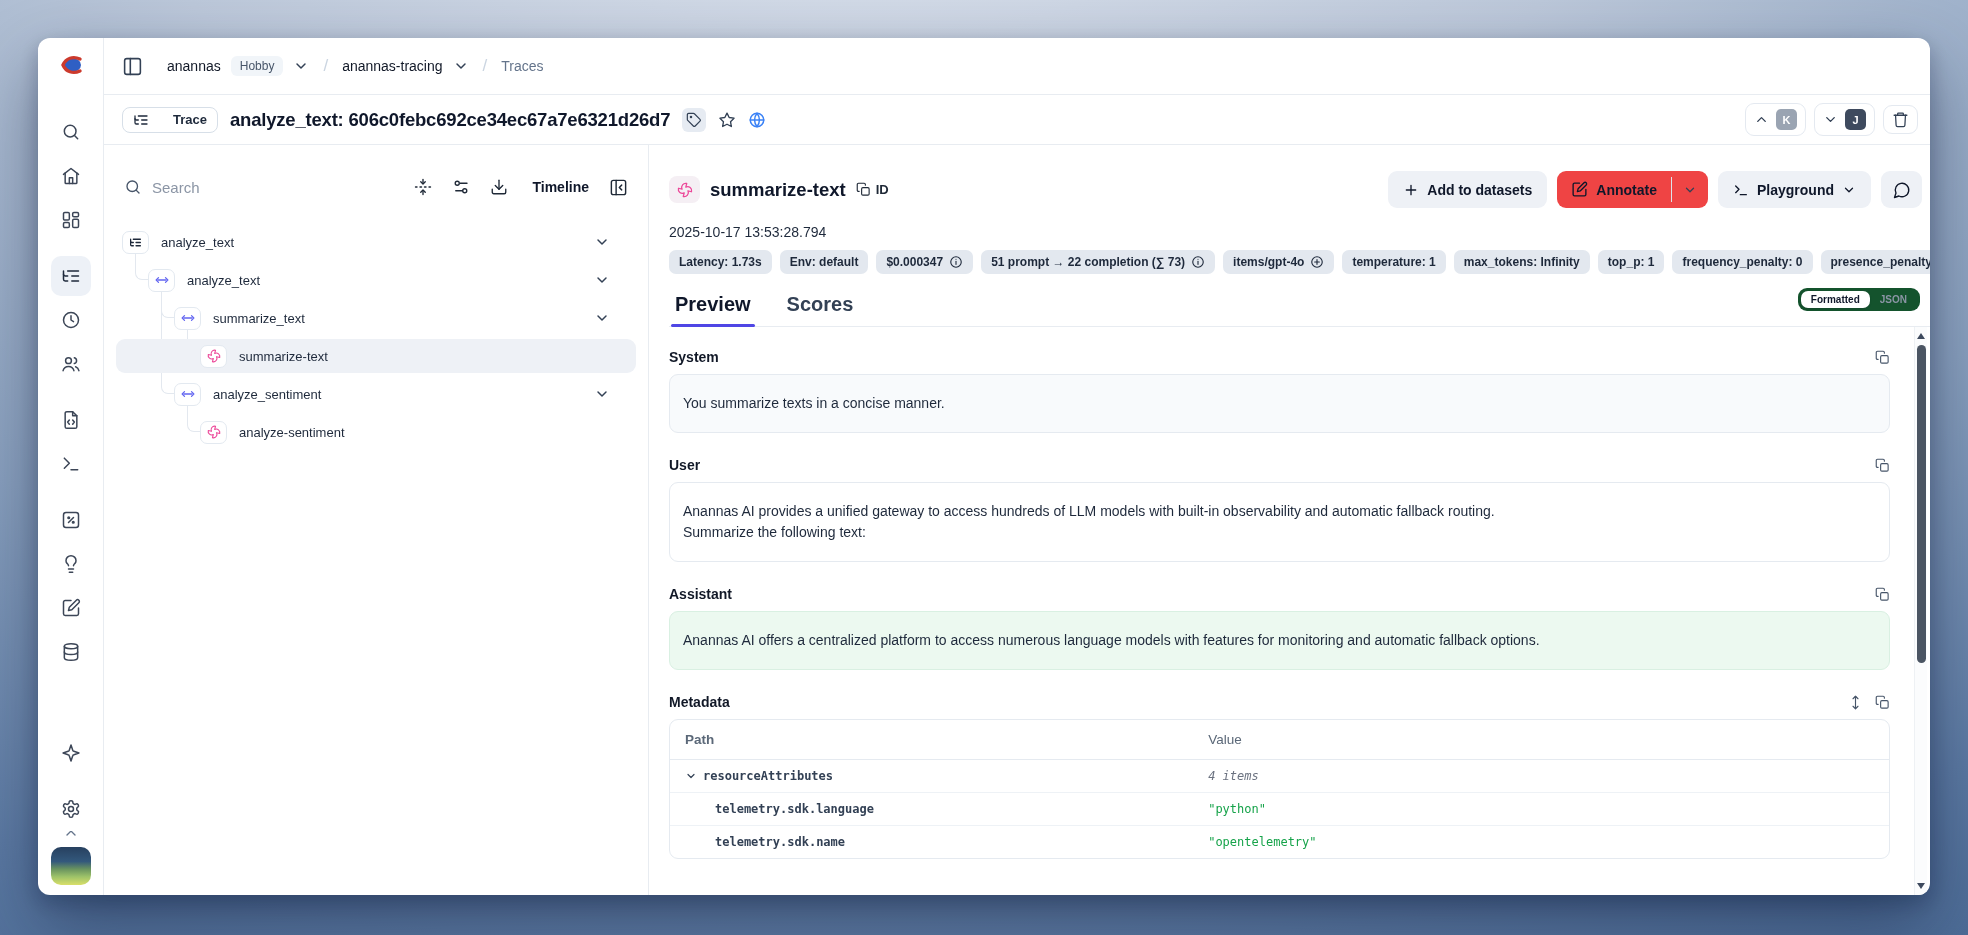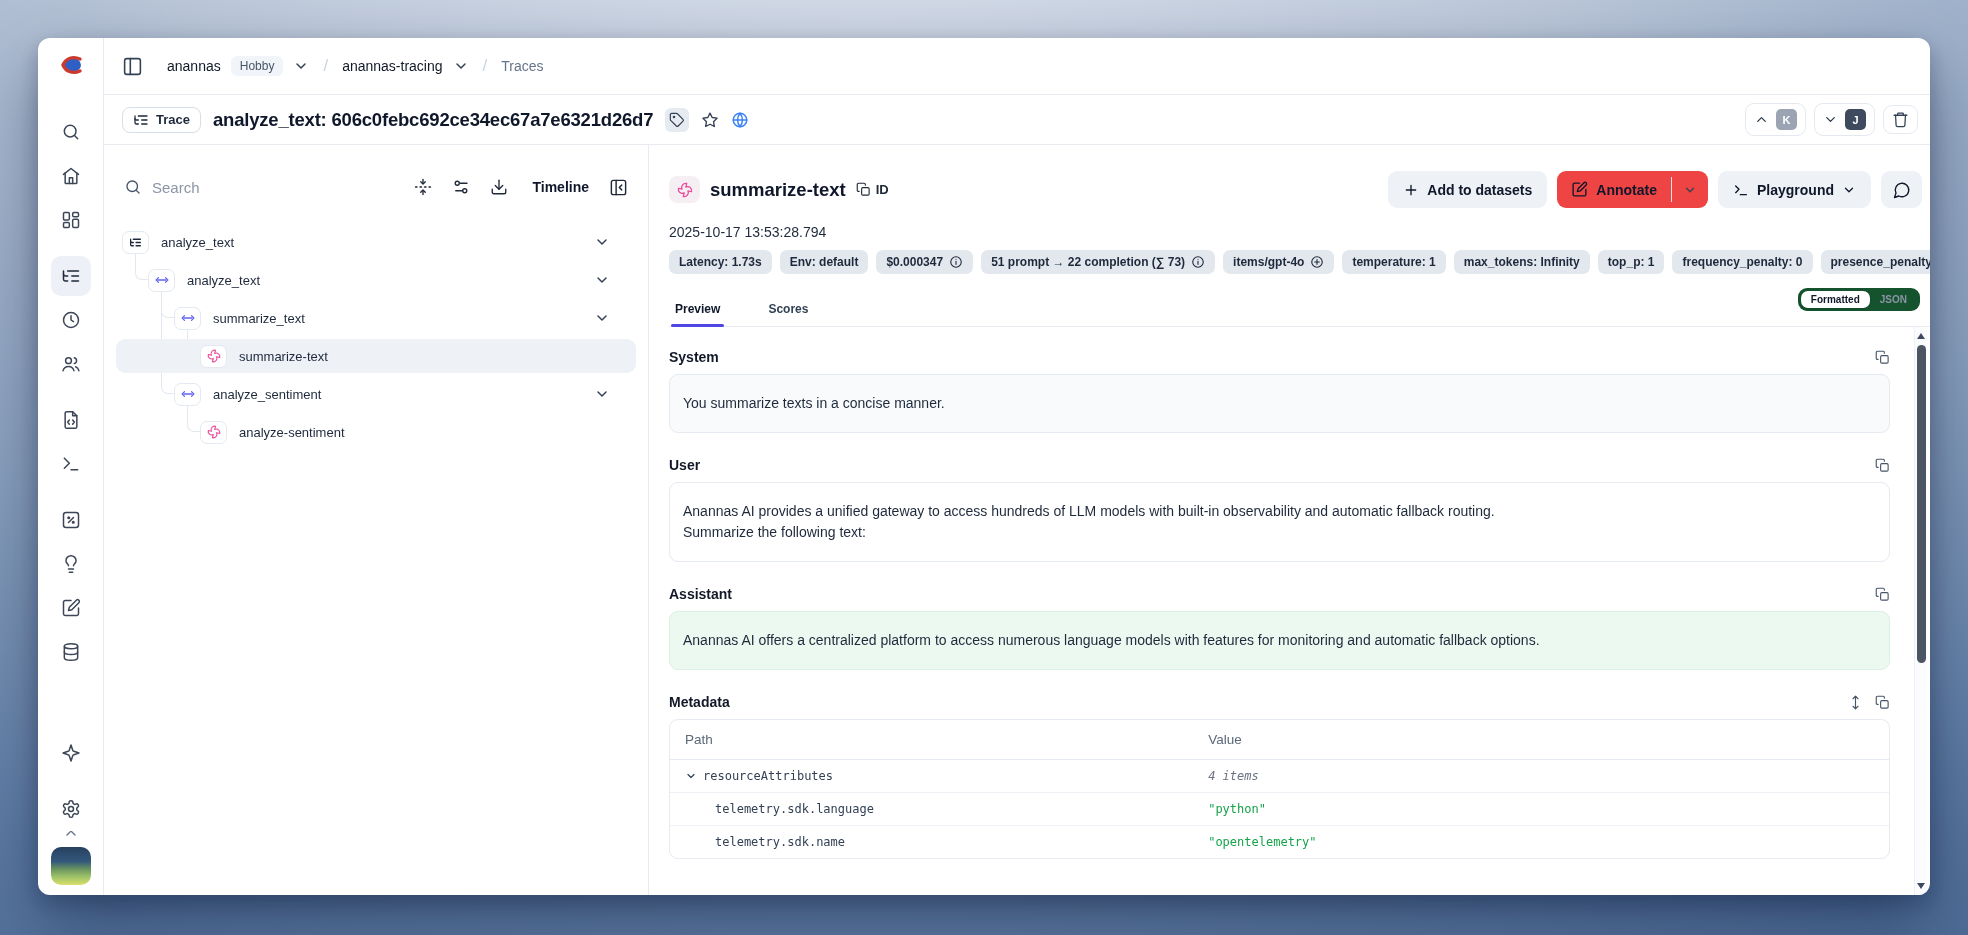--- a/index.html
+++ b/index.html
@@ -30,21 +30,21 @@
     padding:0 18px; gap:10px; color:#1f2937; }
   .topbar .crumb { font-size:14px; font-weight:500; color:#111827; }
   .pill { background:#f1f5f9; border-radius:6px; padding:3px 9px; font-size:12px; font-weight:500; color:#475569; }
   .slash { color:#cbd5e1; font-size:17px; margin:0 4px; }
   .crumb-muted { font-size:14px; font-weight:500; color:#64748b; }
   .chev-btn { color:#334155; display:flex; align-items:center; cursor:pointer; }
   .tb-toggle { color:#334155; display:flex; margin-right:14px; cursor:pointer; }
 
   .tracebar { height:50px; flex:0 0 50px; border-bottom:1px solid #e8ecf1; display:flex; align-items:center;
     gap:12px; padding:0 12px 0 18px; }
-  .trace-badge { display:flex; align-items:center; gap:7px; border:1px solid #d7dfe8; border-radius:8px;
+  .trace-badge { display:flex; align-items:center; gap:24px; border:1px solid #d7dfe8; border-radius:8px;
     padding:4px 10px; font-size:13px; font-weight:600; color:#1e293b; background:#fff; }
   .trace-title { font-size:18.5px; font-weight:700; color:#0f172a; letter-spacing:-.2px; white-space:nowrap; }
   .icon-pill { background:#e6ebf2; border-radius:6px; padding:4px; display:flex; color:#334155; cursor:pointer; }
   .plain-ic { display:flex; color:#334155; cursor:pointer; }
   .tracebar-right { margin-left:auto; display:flex; align-items:center; gap:8px; }
   .nav-btn { display:flex; align-items:center; gap:7px; border:1px solid #e4e9f0; border-radius:9px; background:#fff;
     padding:5px 8px; color:#334155; cursor:pointer; }
   .kbd { width:21px; height:21px; border-radius:5px; display:flex; align-items:center; justify-content:center;
     font-size:11px; font-weight:700; color:#fff; }
   .kbd.gray { background:#9aa4b2; } .kbd.dark { background:#3e4a5e; }
@@ -93,22 +93,22 @@
   .btn-icon { width:41px; justify-content:center; padding:0; }
 
   .timestamp { margin-top:16px; font-size:14px; color:#1e293b; }
   .badges { margin-top:10px; display:flex; flex-wrap:wrap; gap:8px; width:1390px; }
   .badge { background:#e3e8ef; border-radius:7px; padding:5px 10px; font-size:12px; font-weight:600; color:#1e293b;
     display:flex; align-items:center; gap:6px; white-space:nowrap; }
   .badge .b-ic { display:flex; color:#1e293b; cursor:pointer; }
 
   .tabs-row { margin-top:14px; display:flex; align-items:flex-end; border-bottom:1px solid #e8ecf1;
     padding:0 10px 0 2px; }
-  .tab { font-size:12px; font-weight:600; color:#0f172a; padding:0 4px 10px; margin-right:28px; position:relative; cursor:pointer; }
-  .tab.inactive { color:#334155;margin-left:12px; }
+  .tab { font-size:20px; font-weight:600; color:#0f172a; padding:0 4px 10px; margin-right:28px; position:relative; cursor:pointer; }
+  .tab.inactive { color:#334155; }
   .tab.active::after { content:""; position:absolute; left:0; right:0; bottom:-1px; height:3px; background:#4f46e5;
     border-radius:2px; }
   .fmt-toggle { margin-left:auto; margin-bottom:15px; background:#14532d; border-radius:9px; padding:3px; display:flex;
     align-items:center; font-size:10px; font-weight:600; }
   .fmt-toggle .on { background:#fff; border-radius:7px; padding:3px 10px; color:#0f172a;
     box-shadow:0 1px 2px rgba(15,23,42,.2); cursor:pointer; }
   .fmt-toggle .off { padding:3px 10px; color:#8b95a5; cursor:pointer; }
 
   .scroll-area { flex:1; min-height:0; overflow:hidden; position:relative; padding:22px 40px 0 0; }
   .section { margin-bottom:24px; }
@@ -116,21 +116,21 @@
   .section-head .h-icons { margin-left:auto; display:flex; gap:12px; color:#475569; }
   .section-head .h-icons span { display:flex; cursor:pointer; }
   .box { border:1px solid #e5eaf0; border-radius:9px; padding:18px 13px; font-size:14px; color:#1e293b; line-height:1.5; }
   .box.system { background:#f8fafc; }
   .box.user { background:#fff; }
   .box.assistant { background:#ecf9f0; border-color:#d9f0e2; }
 
   .meta-table { border:1px solid #e5eaf0; border-radius:9px; overflow:hidden; }
   .meta-head { display:flex; border-bottom:1px solid #e5eaf0; padding:12px 15px; color:#5b6878; font-size:13.5px;
     font-weight:500; }
-  .mcol1 { width:44%; flex:0 0 44%; display:flex; align-items:center; gap:6px; }
+  .mcol1 { width:44%; flex:0 0 44%; display:flex; align-items:center; gap:6px;font-weight:bold; }
   .meta-row { display:flex; align-items:center; padding:9px 15px; border-bottom:1px solid #eef2f6;
     font-family:"DejaVu Sans Mono", monospace; font-size:12px; color:#334155; }
   .meta-row:last-child { border-bottom:none; }
   .meta-row .indent { padding-left:30px; }
   .m-group-chev { display:flex; color:#334155; cursor:pointer; }
   .m-items { font-style:italic; color:#6b7280; }
   .m-string { color:#16a34a; }
 
   .vscroll { position:absolute; top:0; right:3px; bottom:0; width:13px; background:#fbfcfd;
     border-left:1px solid #eef1f4; }

